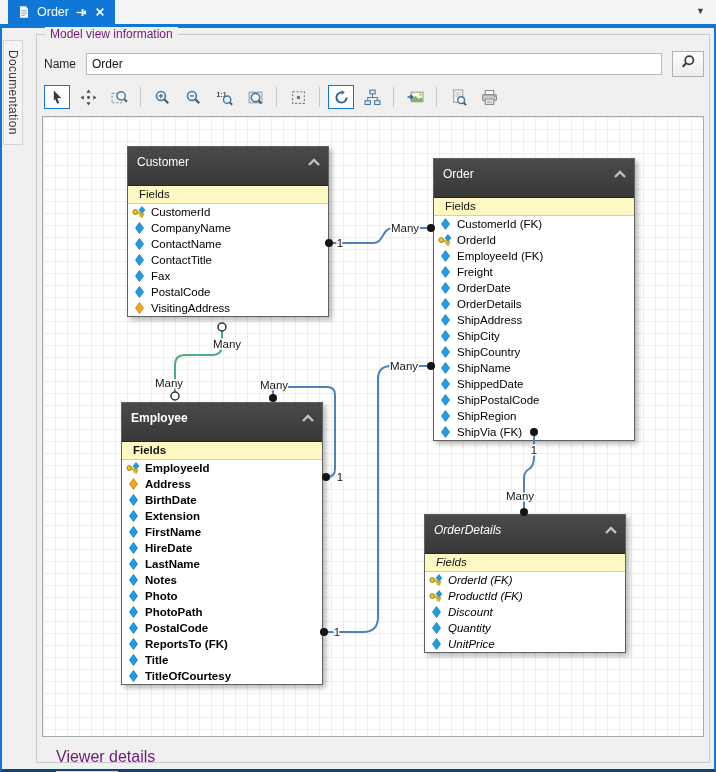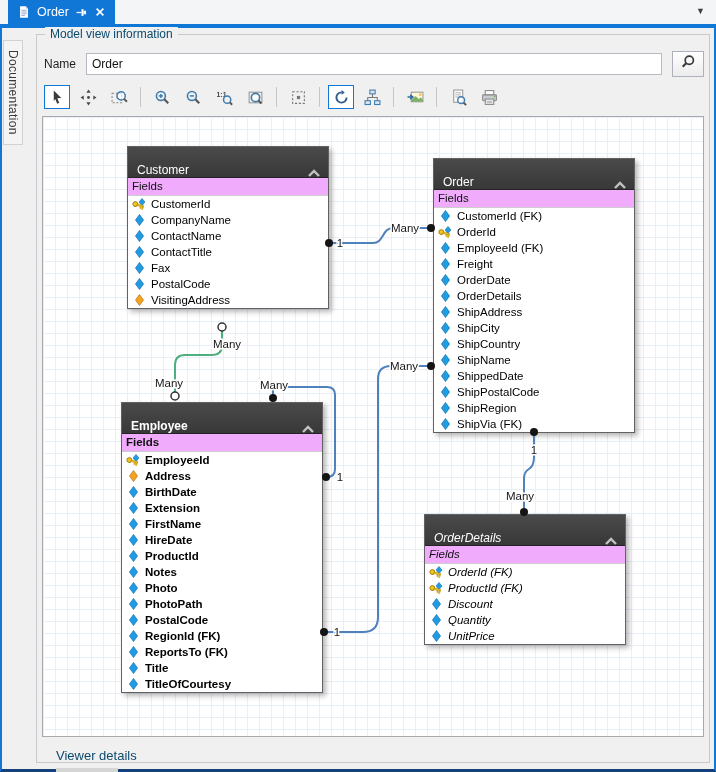--- a/index.html
+++ b/index.html
@@ -19,21 +19,21 @@
   .body-row{display:flex;height:744px;box-sizing:border-box;background:#f0f0f0;
     border-left:2px solid #1177d7;border-right:2px solid #1177d7;border-bottom:3px solid #14407c;}
   .side-strip{width:22px;position:relative;}
   .side-tab{position:absolute;top:12px;left:1px;writing-mode:vertical-rl;
     font-size:12px;color:#3a3a3a;background:#f4f4f4;border:1px solid #d2d2d2;
     padding:9px 2px;letter-spacing:.3px;}
   .main{flex:1;position:relative;padding:6px 4px 0 12px;box-sizing:border-box;}
   
   .groupbox{position:relative;border:1px solid #c9c9c9;height:729px;box-sizing:border-box;padding:0 5px;}
   .groupbox-label{position:absolute;top:-8px;left:8px;background:#f0f0f0;padding:0 5px;
-    font-size:12px;color:#0c4a6e;}
+    font-size:12px;color:#701a75;}
   
   .name-row{display:flex;align-items:center;margin-top:16px;gap:10px;}
   .name-label{font-size:12px;color:#1f1f1f;padding-left:2px;}
   .name-input{flex:1;height:22px;border:1px solid #b6bac2;background:#fff;
     font:12px "Liberation Sans",sans-serif;padding:0 5px;box-sizing:border-box;color:#111;}
   .search-btn{width:30px;height:24px;border:1px solid #adb1b9;background:linear-gradient(#ffffff,#ececec);
     display:flex;align-items:center;justify-content:center;cursor:pointer;}
   
   .toolbar{display:flex;align-items:center;margin-top:7px;gap:5px;padding-left:2px;height:26px;}
   .tool-btn{width:26px;height:24px;display:flex;align-items:center;justify-content:center;
@@ -44,31 +44,31 @@
   
   .canvas{position:relative;margin-top:6px;height:619px;border:1px solid #a8a8ae;background:#fff;
     background-image:linear-gradient(to right,#e9eff6 1px,transparent 1px),
                      linear-gradient(to bottom,#e9eff6 1px,transparent 1px);
     background-size:12px 12px;overflow:hidden;}
   .connector-layer{position:absolute;left:0;top:0;z-index:3;pointer-events:none;}
   
   .entity{position:absolute;background:#fff;border:1px solid #616161;z-index:1;
     box-shadow:3px 3px 5px rgba(0,0,0,0.28);}
   .entity-header{height:30px;background:linear-gradient(#4a4a4a,#383838);color:#fff;display:flex;
-    align-items:flex-end;padding:0 7px 0 9px;font-size:12px;border-bottom:1px solid #242424;}
+    align-items:center;padding:0 7px 8px 9px;font-size:12px;border-bottom:1px solid #242424;}
   .entity-title{flex:1;}
   .entity-collapse{display:flex;align-items:center;cursor:pointer;}
-  .fields-label{height:17px;line-height:17px;background:#f0abfc;border-bottom:1px solid #cdcdcd;
-    font-size:11.5px;padding-left:4px;color:#101010;}
+  .fields-label{height:17px;line-height:17px;background:#fef9c3;border-bottom:1px solid #cdcdcd;
+    font-size:11.5px;padding-left:11px;color:#101010;}
   .field-row{height:16px;display:flex;align-items:center;gap:5px;padding-left:4px;
     font-size:11.5px;color:#000;white-space:nowrap;}
   .field-icon{width:14px;display:flex;justify-content:center;align-items:center;}
   
   .viewer{margin-top:11px;padding-left:14px;}
-  .viewer-label{font-size:13px;color:#0c4a6e;}
+  .viewer-label{font-size:16px;color:#701a75;}
   .viewer-grip{width:62px;height:5px;background:#d5d5d5;margin-top:5px;}
 </style>
 </head>
 <body>
 
 <div>
 
   <div class="tabstrip">
     <div class="doc-tab">
       <span>
@@ -539,21 +539,21 @@
                   </svg>
                 </span>
                 <span>HireDate</span>
               </div>
               <div class="field-row">
                 <span class="field-icon">
                   <svg width="9" height="12" viewBox="0 0 9 12">
                     <polygon points="4.5,0.5 8.5,6 4.5,11.5 0.5,6" fill="#1f9ce2" stroke="#0f6fb0" stroke-width="0.7"></polygon>
                   </svg>
                 </span>
-                <span>ProductId</span>
+                <span>LastName</span>
               </div>
               <div class="field-row">
                 <span class="field-icon">
                   <svg width="9" height="12" viewBox="0 0 9 12">
                     <polygon points="4.5,0.5 8.5,6 4.5,11.5 0.5,6" fill="#1f9ce2" stroke="#0f6fb0" stroke-width="0.7"></polygon>
                   </svg>
                 </span>
                 <span>Notes</span>
               </div>
               <div class="field-row">
@@ -572,28 +572,20 @@
                 </span>
                 <span>PhotoPath</span>
               </div>
               <div class="field-row">
                 <span class="field-icon">
                   <svg width="9" height="12" viewBox="0 0 9 12">
                     <polygon points="4.5,0.5 8.5,6 4.5,11.5 0.5,6" fill="#1f9ce2" stroke="#0f6fb0" stroke-width="0.7"></polygon>
                   </svg>
                 </span>
                 <span>PostalCode</span>
-              </div>
-              <div class="field-row">
-                <span class="field-icon">
-                  <svg width="9" height="12" viewBox="0 0 9 12">
-                    <polygon points="4.5,0.5 8.5,6 4.5,11.5 0.5,6" fill="#1f9ce2" stroke="#0f6fb0" stroke-width="0.7"></polygon>
-                  </svg>
-                </span>
-                <span>RegionId (FK)</span>
               </div>
               <div class="field-row">
                 <span class="field-icon">
                   <svg width="9" height="12" viewBox="0 0 9 12">
                     <polygon points="4.5,0.5 8.5,6 4.5,11.5 0.5,6" fill="#1f9ce2" stroke="#0f6fb0" stroke-width="0.7"></polygon>
                   </svg>
                 </span>
                 <span>ReportsTo (FK)</span>
               </div>
               <div class="field-row">

